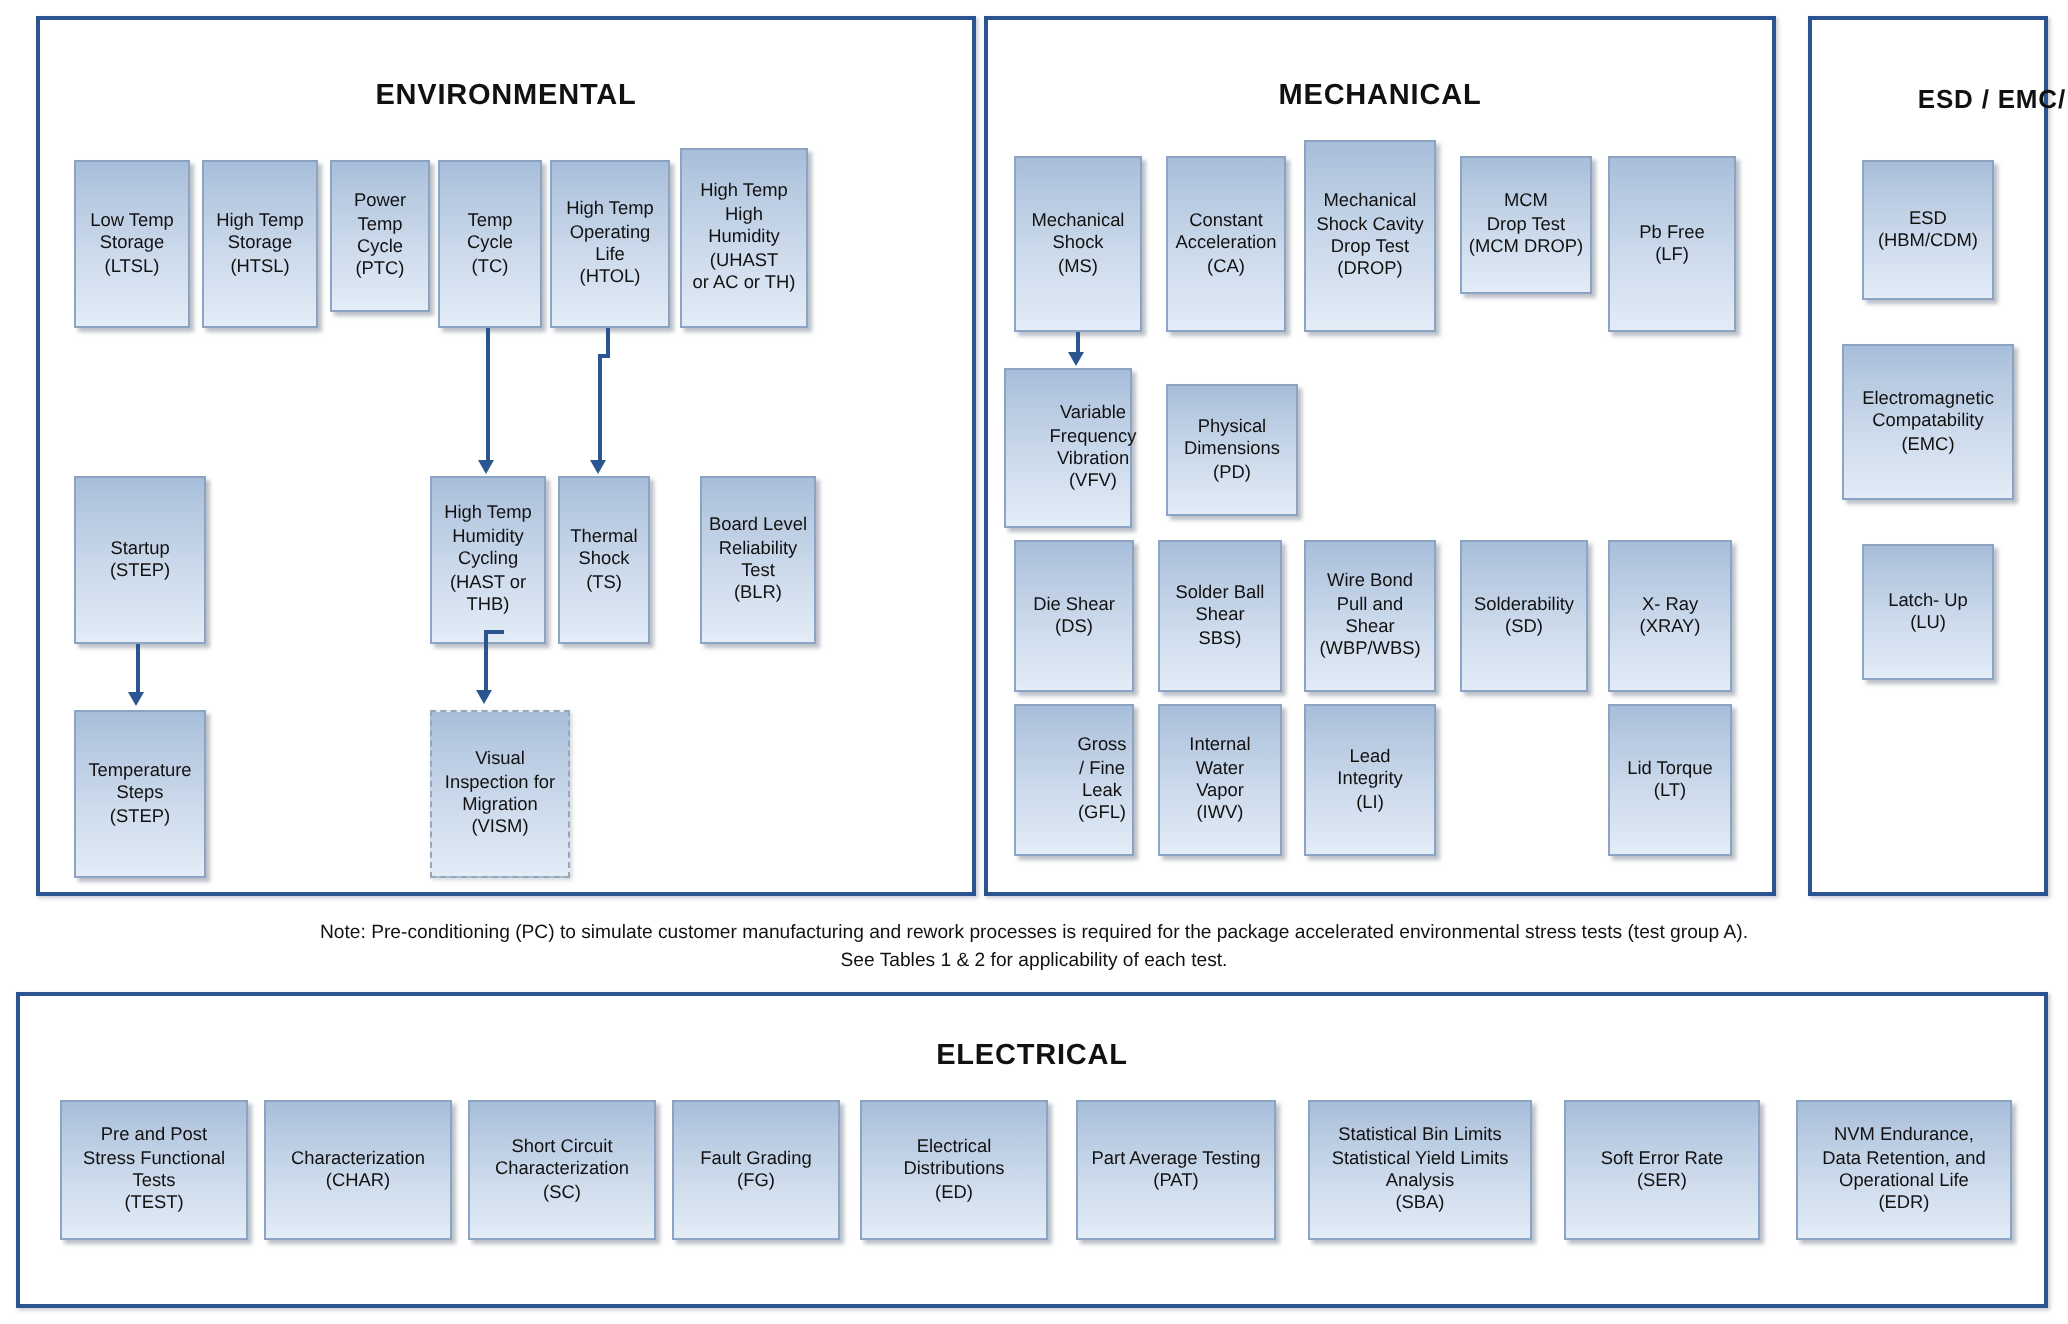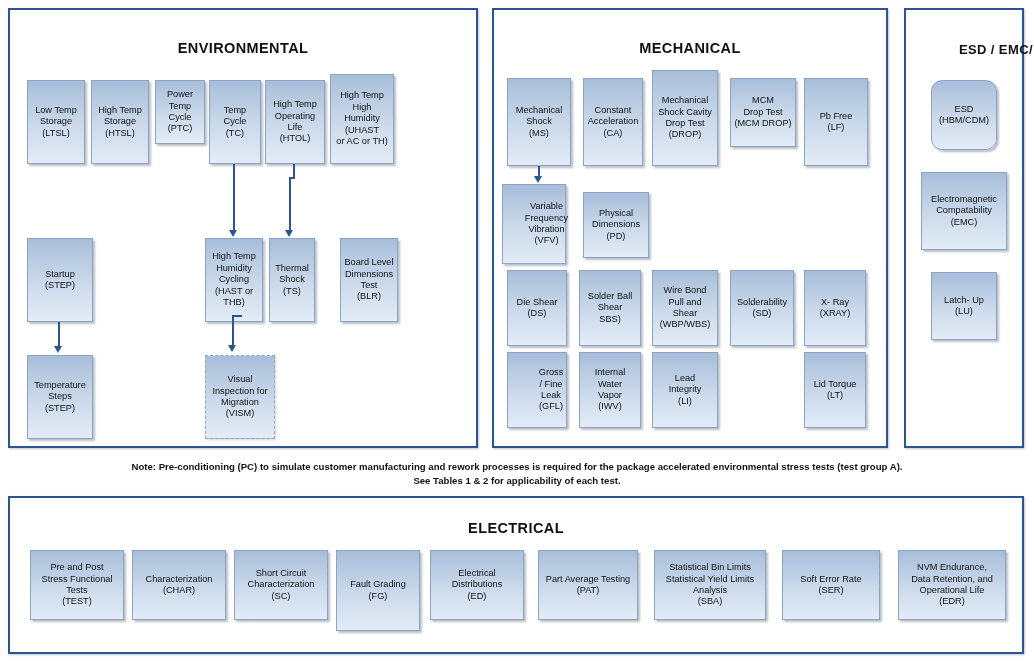--- a/index.html
+++ b/index.html
@@ -61,43 +61,43 @@
     border-left:4.5px solid transparent;
     border-right:4.5px solid transparent;
     border-top:7px solid #2a5590;
   }
   #note{
     position:absolute;
     left:0;width:1034px;
     top:460px;
     text-align:center;
     font-size:9.6px;
-    font-weight:bold;
+    font-weight:normal;
     line-height:14px;
     color:#111111;
   }
   #note .l2{display:block;}
 </style>
 </head>
 <body>
 
-<div class="panel" id="panel-env" style="left:8px;top:8px;width:470px;height:440px;">
+<div class="panel" id="panel-env" style="left:18px;top:8px;width:470px;height:440px;">
   <div class="panel-title" style="top:30px;">ENVIRONMENTAL</div>
 
   <div class="box" style="left:17px;top:70px;width:58px;height:84px;">
     <span>Low Temp
 Storage
 (LTSL)</span>
     </div>
   <div class="box" style="left:81px;top:70px;width:58px;height:84px;">
     <span>High Temp
 Storage
 (HTSL)</span>
     </div>
-  <div class="box" style="left:145px;top:70px;width:50px;height:64px;">
+  <div class="box" style="left:145px;top:70px;width:50px;height:76px;">
     <span>Power
 Temp
 Cycle
 (PTC)</span>
     </div>
   <div class="box" style="left:199px;top:70px;width:52px;height:84px;">
     <span>Temp
 Cycle
 (TC)</span>
     </div>
@@ -138,21 +138,21 @@
 (HAST or
 THB)</span>
     </div>
   <div class="box" style="left:259px;top:228px;width:46px;height:84px;">
     <span>Thermal
 Shock
 (TS)</span>
     </div>
   <div class="box" style="left:330px;top:228px;width:58px;height:84px;">
     <span>Board Level
-Dimensions
+Reliability
 Test
 (BLR)</span>
     </div>
 
   <div class="arrow" style="left:44px;top:312px;width:12px;height:34px;">
     <div class="shaft" style="left:4px;top:0;height:26px;"></div>
     <div class="head" style="left:0px;top:24px;"></div>
   </div>
 
   <div class="arrow" style="left:218px;top:305px;width:16px;height:42px;">
@@ -262,21 +262,21 @@
     </div>
   <div class="box" style="left:310px;top:342px;width:62px;height:76px;">
     <span>Lid Torque
 (LT)</span>
     </div>
 </div>
 
 <div class="panel" id="panel-esd" style="left:904px;top:8px;width:120px;height:440px;">
   <div class="panel-title" style="top:32px;font-size:13px;margin-left:43px;">ESD / EMC/ LU</div>
 
-  <div class="box" style="left:25px;top:70px;width:66px;height:70px;border-radius:11px;">
+  <div class="box" style="left:25px;top:70px;width:66px;height:70px;">
     <span>ESD
 (HBM/CDM)</span>
     </div>
   <div class="box" style="left:15px;top:162px;width:86px;height:78px;">
     <span>Electromagnetic
 Compatability
 (EMC)</span>
     </div>
   <div class="box" style="left:25px;top:262px;width:66px;height:68px;">
     <span>Latch- Up
@@ -300,21 +300,21 @@
     </div>
   <div class="box" style="left:122px;top:52px;width:94px;height:70px;">
     <span>Characterization
 (CHAR)</span>
     </div>
   <div class="box" style="left:224px;top:52px;width:94px;height:70px;">
     <span>Short Circuit
 Characterization
 (SC)</span>
     </div>
-  <div class="box" style="left:326px;top:52px;width:84px;height:81px;">
+  <div class="box" style="left:326px;top:52px;width:84px;height:70px;">
     <span>Fault Grading
 (FG)</span>
     </div>
   <div class="box" style="left:420px;top:52px;width:94px;height:70px;">
     <span>Electrical
 Distributions
 (ED)</span>
     </div>
   <div class="box" style="left:528px;top:52px;width:100px;height:70px;">
     <span>Part Average Testing

